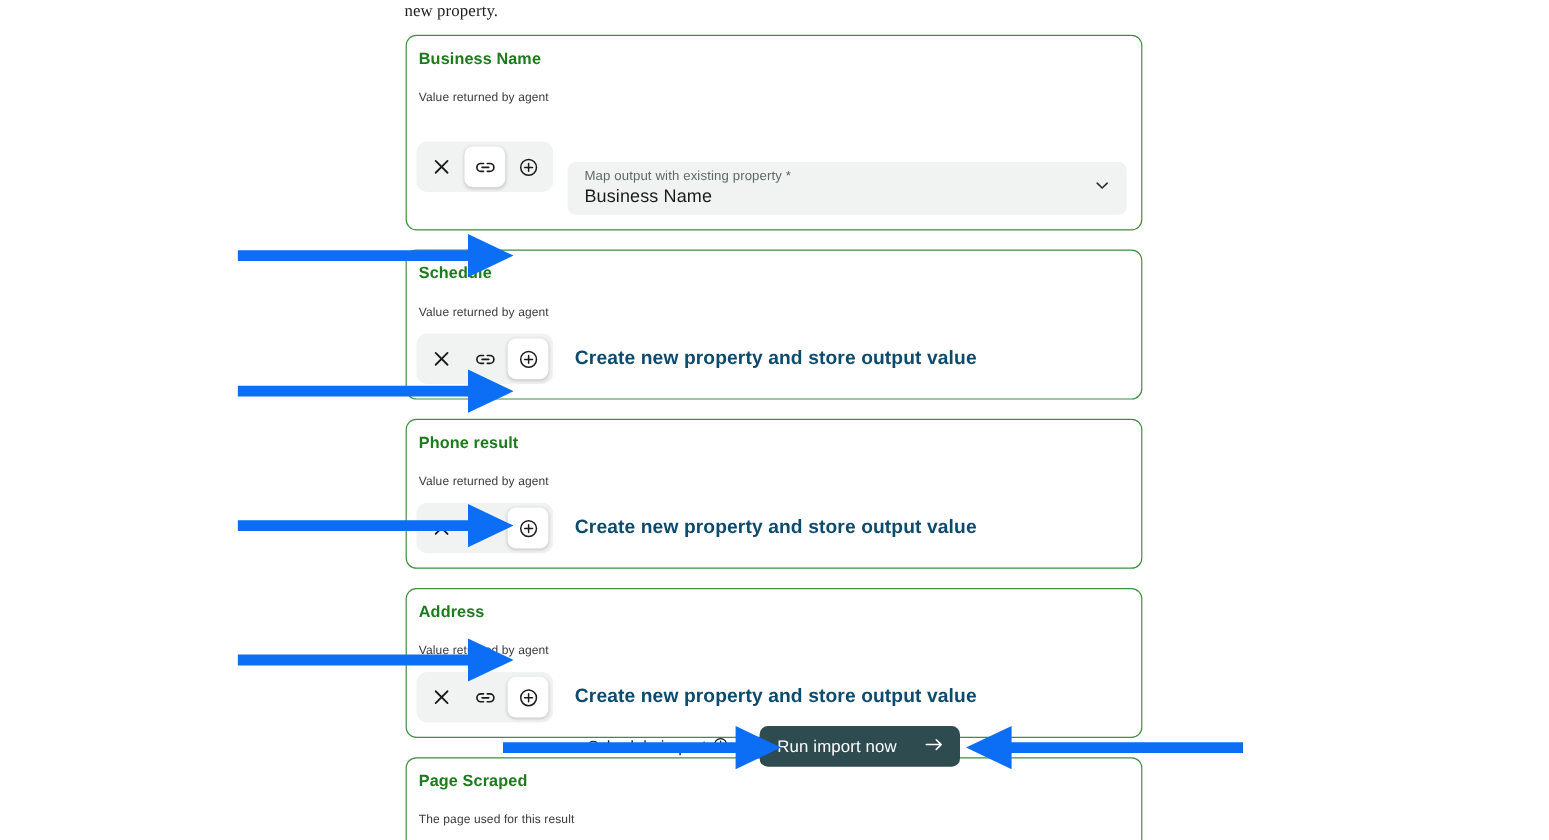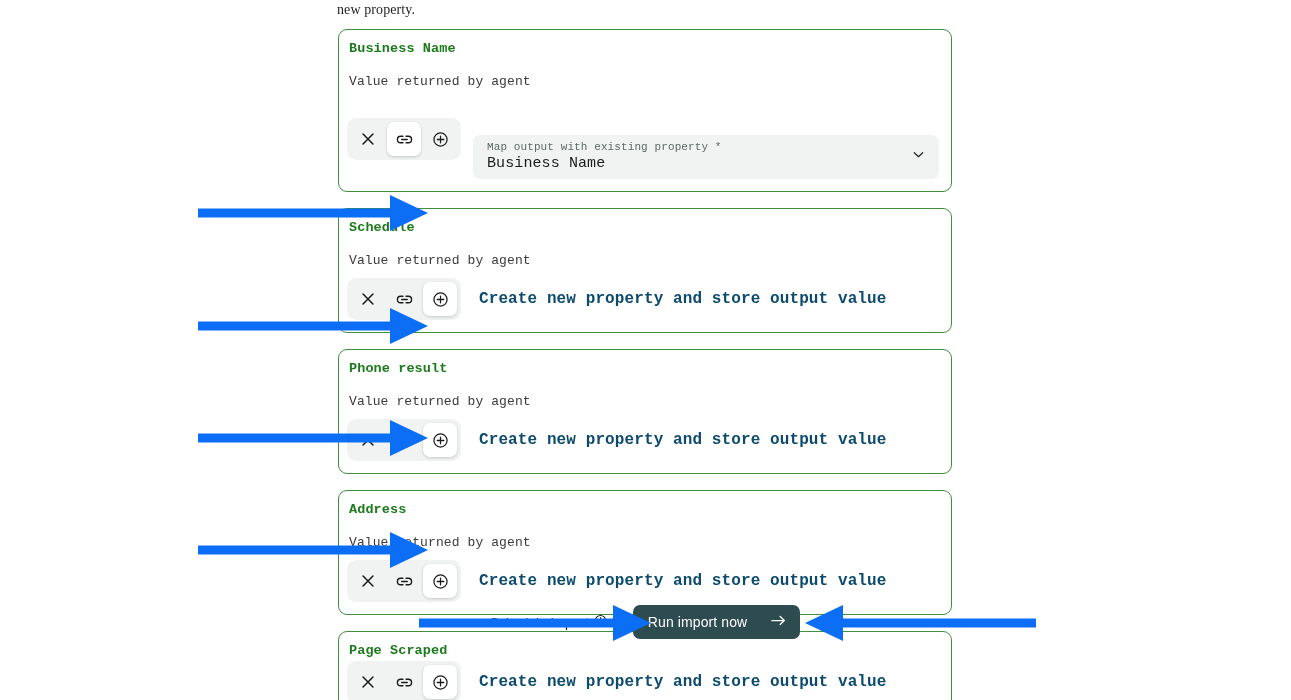--- a/index.html
+++ b/index.html
@@ -43,34 +43,33 @@
 
   .card {
     position: relative;
     box-sizing: border-box;
     width: 614px;
     border: 1px solid #3f8f3f;
     border-radius: 9px;
     background: #ffffff;
     padding: 10px 12px 12px 8px;
     margin-bottom: 16px;
-    font-family: Liberation Mono, monospace;
   }
 
   .card-title {
     font-size: 13.5px;
     font-weight: bold;
     color: #1d7a1d;
     line-height: 17px;
     margin: 0 0 2px 2px;
     letter-spacing: 0.1px;
   }
 
   .card-subtitle {
-    font-size: 13px;
+    font-size: 10px;
     color: #3a3a3a;
     line-height: 17px;
     margin: 16px 0 9px 2px;
     letter-spacing: 0.1px;
   }
 
   .card-row {
     display: flex;
     align-items: center;
   }
@@ -335,20 +334,21 @@
                   <path d="M11 7.2v7.6M7.2 11h7.6" stroke-linecap="round"></path>
                 </svg>
               </span>
             </button>
           </div>
           <div class="create-label">Create new property and store output value</div>
         </div>
       </div>
       <div class="card">
         <div class="card-title">Page Scraped</div>
+        <div class="card-subtitle">The page used for this result</div>
         <div class="card-row">
           <div class="toggle-group">
             <button class="toggle-btn">
               <span>
                 <svg width="18" height="18" viewBox="0 0 20 20" fill="none" stroke="#1b1b1b" stroke-width="1.7" stroke-linecap="round">
                   <path d="M4.5 4.5l11 11M15.5 4.5l-11 11"></path>
                 </svg>
               </span>
             </button>
             <button class="toggle-btn">

